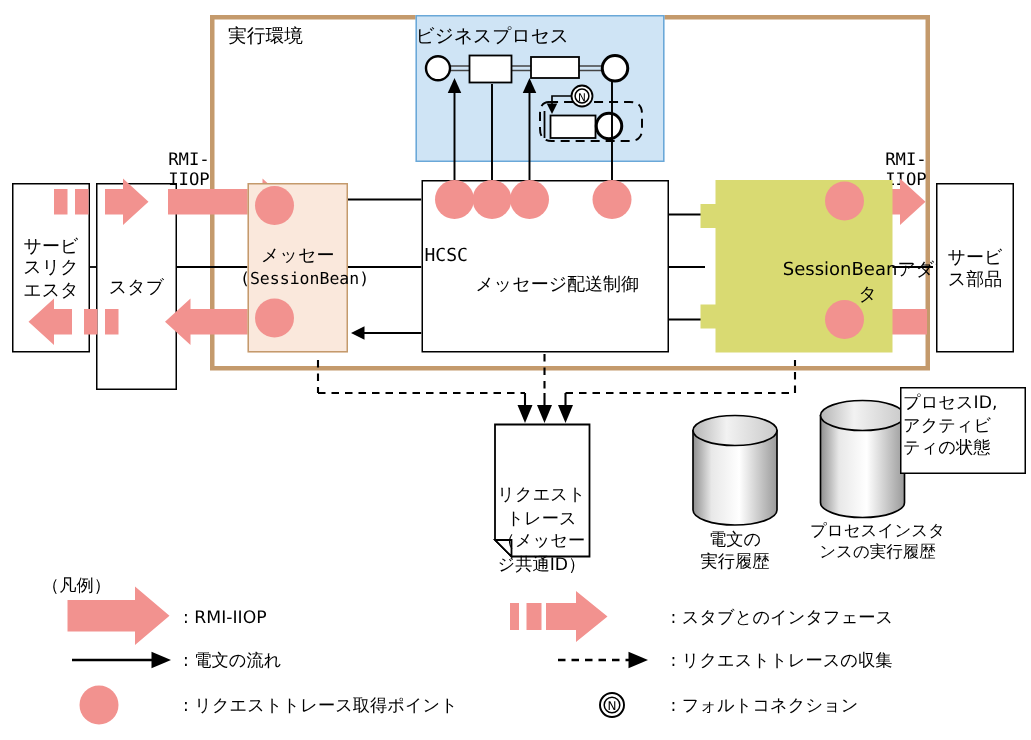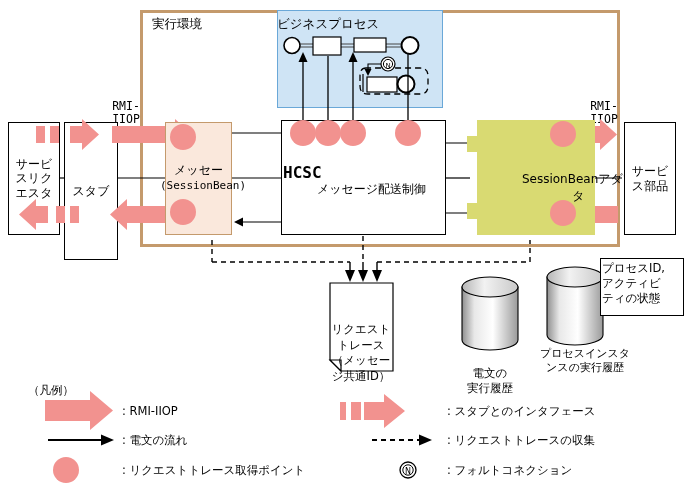--- a/index.html
+++ b/index.html
@@ -163,21 +163,21 @@
   <rect x="340" y="402" width="6" height="18" fill="#f2928f"></rect>
   <rect x="351" y="402" width="10" height="18" fill="#f2928f"></rect>
   <rect x="364" y="402" width="10" height="18" fill="#f2928f"></rect>
 </svg>
 
 <div class="box ctr jp" style="left:165px;top:122px;width:67px;height:113px;border:1.2px solid #c49a6c;background:#fae8dc;"></div>
 <div class="abs jp" style="left:165px;top:162px;width:67px;text-align:center;font-size:12px;">メッセー</div>
 <div class="abs mono" style="left:160px;top:179px;width:78px;text-align:center;font-size:11px;">(SessionBean)</div>
 
 <div class="box" style="left:281px;top:120px;width:165px;height:115px;border:1.3px solid #000;background:#fff;"></div>
-<div class="abs mono" style="left:283px;top:163px;font-size:16px;font-weight:bold;">HCSC</div>
+<div class="abs mono" style="left:283px;top:163px;font-size:12px;">HCSC</div>
 <div class="abs jp" style="left:281px;top:181px;width:181px;text-align:center;font-size:12px;">メッセージ配送制御</div>
 
 <svg width="687" height="493">
   <path d="M 477 120
            L 477 136 L 467 136 L 467 152 L 477 152
            L 477 203 L 467 203 L 467 219 L 477 219
            L 477 235 L 595 235 L 595 120 Z" fill="#d9da72" stroke="none"></path>
 </svg>
 <div class="abs jp" style="left:470px;top:171px;width:125px;text-align:center;font-size:12px;margin-left:46px;">SessionBeanアダプタ</div>
 
@@ -214,21 +214,21 @@
     </linearGradient>
     <linearGradient id="cyltop" x1="0" y1="0" x2="1" y2="0">
       <stop offset="0%" stop-color="#b5b5b5"></stop>
       <stop offset="40%" stop-color="#f2f2f2"></stop>
       <stop offset="100%" stop-color="#c9c9c9"></stop>
     </linearGradient>
   </defs>
   <path d="M 462 287 L 462 340 A 28 10 0 0 0 518 340 L 518 287 Z" fill="url(#cyl)" stroke="#000" stroke-width="1.1"></path>
   <ellipse cx="490" cy="287" rx="28" ry="10" fill="url(#cyltop)" stroke="#000" stroke-width="1.1"></ellipse>
 </svg>
-<div class="abs jp" style="left:450px;top:352px;width:80px;text-align:center;font-size:11.5px;line-height:1.3;white-space:pre-line;margin-top:14px;">電文の
+<div class="abs jp" style="left:450px;top:352px;width:80px;text-align:center;font-size:11.5px;line-height:1.3;white-space:pre-line;">電文の
 実行履歴</div>
 
 <svg width="687" height="493">
   <path d="M 547 277 L 547 335 A 28 10 0 0 0 603 335 L 603 277 Z" fill="url(#cyl)" stroke="#000" stroke-width="1.1"></path>
   <ellipse cx="575" cy="277" rx="28" ry="10" fill="url(#cyltop)" stroke="#000" stroke-width="1.1"></ellipse>
 </svg>
 <div class="abs jp" style="left:525px;top:347px;width:120px;text-align:center;font-size:11px;line-height:1.3;white-space:pre-line;">プロセスインスタ
 ンスの実行履歴</div>
 
 <div class="box" style="left:600px;top:258px;width:84px;height:58px;border:1.3px solid #000;background:#fff;"></div>

